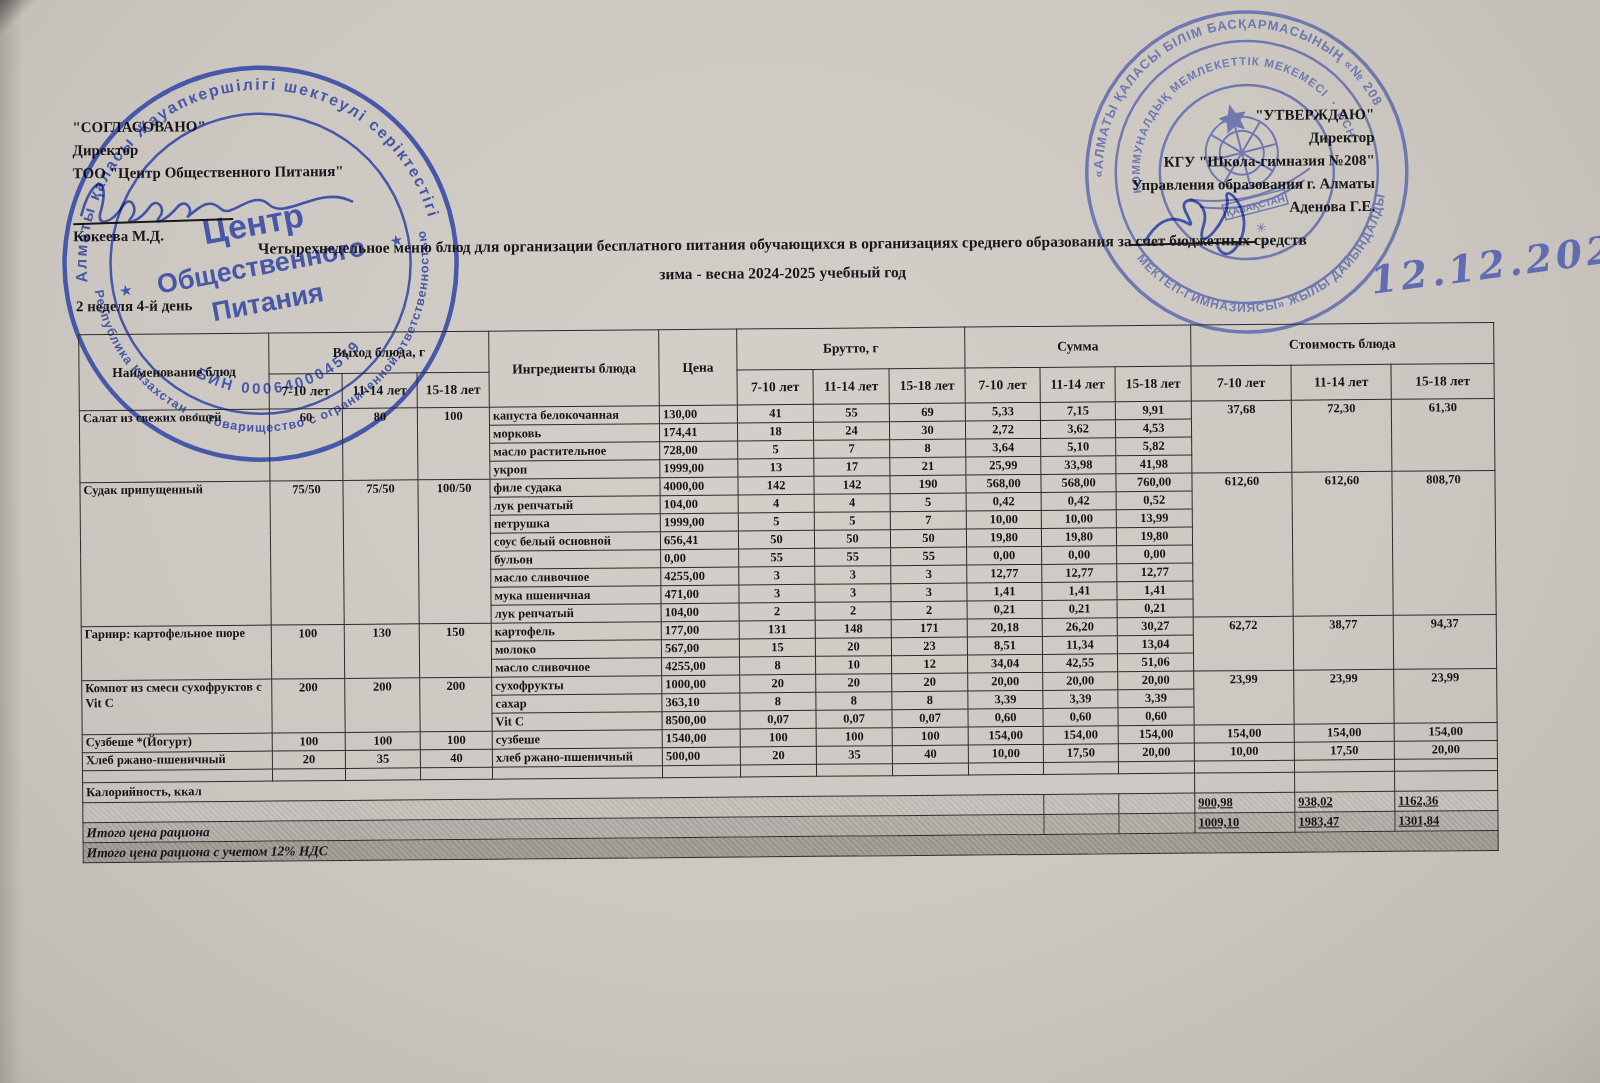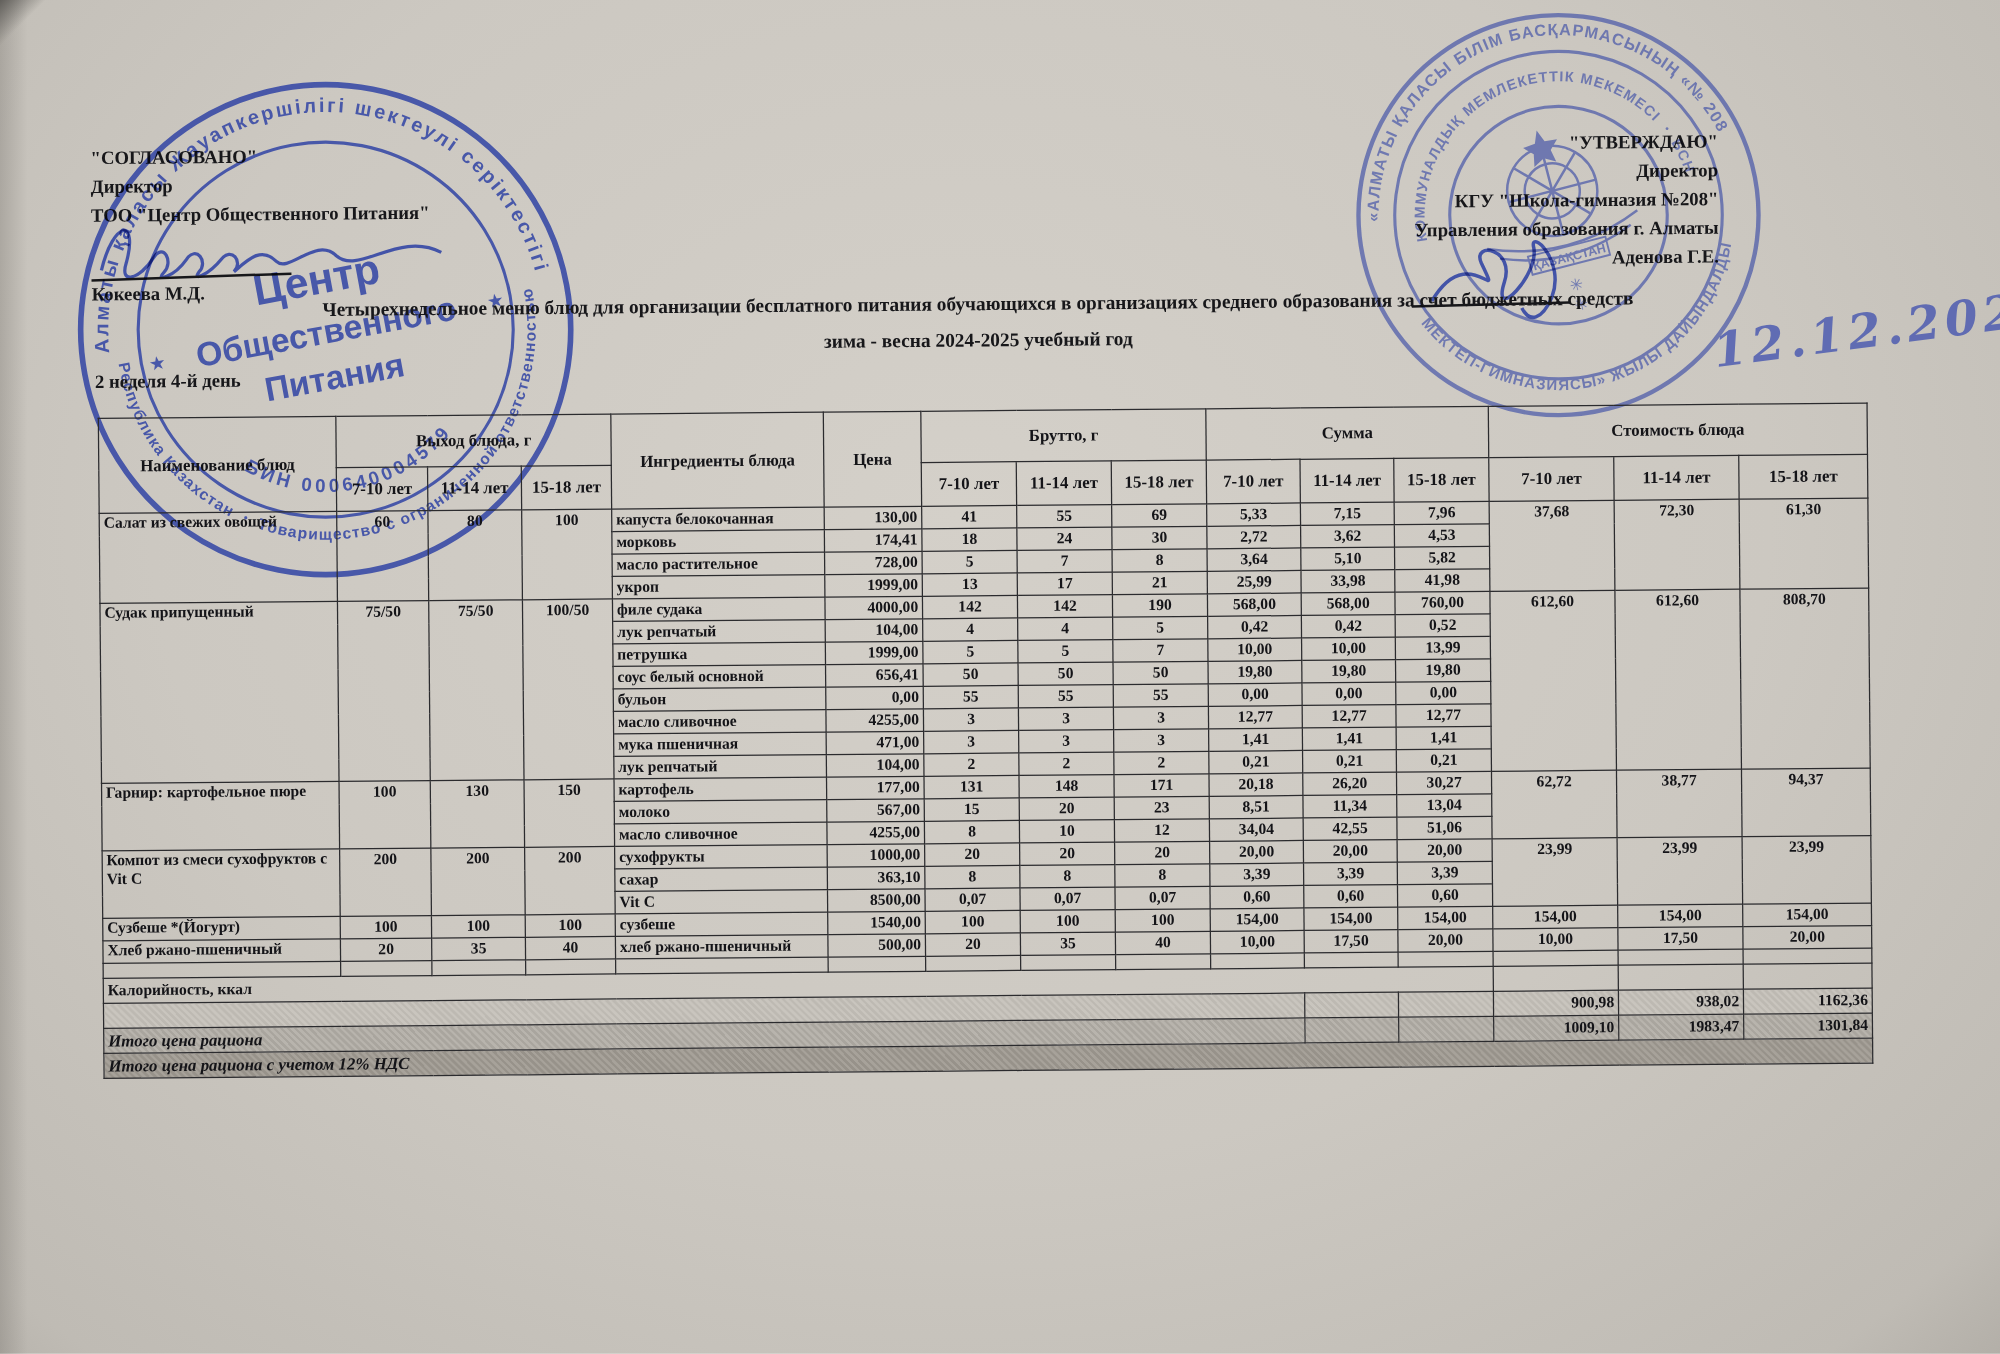--- a/index.html
+++ b/index.html
@@ -38,28 +38,28 @@
   
   table.menu{position:absolute;left:80px;top:322px;width:1415px;
     border-collapse:collapse;table-layout:fixed;
     font-family:"Liberation Serif",serif;font-size:12.5px;font-weight:bold;color:#141418;}
   table.menu th, table.menu td{border:1.5px solid #2b2b2e;padding:0 3px;overflow:hidden;}
   table.menu thead th{font-size:13.5px;text-align:center;vertical-align:middle;}
   table.menu thead tr:first-child th{height:40px;}
   table.menu thead tr:last-child th{height:34px;}
   td.c-dish{text-align:left;vertical-align:top;padding:1px 4px;line-height:15px;white-space:normal;}
   td.c-ing{text-align:left;white-space:nowrap;height:17px;line-height:17px;}
-  td.c-price{text-align:right;padding-right:9px;height:17px;line-height:17px;}
+  td.c-price{padding-right:9px;height:17px;line-height:17px;}
   td.c-num{text-align:center;height:17px;line-height:17px;}
   td.c-top{vertical-align:top;padding-top:1px;}
   tr.spacer td{height:11px;border:1.5px solid #2b2b2e;}
   tr.f-row td{height:19px;line-height:19px;}
   td.f-label{text-align:left;padding-left:4px;}
   .f-italic{font-style:italic;font-size:13.5px;}
-  td.f-val{text-align:right;padding-right:4px;}
+  td.f-val{padding-right:4px;text-decoration:underline;}
   tr.f-hatch1 td{background:repeating-linear-gradient(45deg,#bdb9b2 0 2px,#c9c5be 2px 4px);}
   tr.f-hatch2 td{background:repeating-linear-gradient(45deg,#a9a59e 0 2px,#b8b4ad 2px 4px);}
   tr.f-hatch3 td{background:repeating-linear-gradient(45deg,#97928a 0 2px,#a7a29a 2px 4px);}
 
   .stamp text{fill:#3547a5;}
   .stamp .rng{stroke:#3547a5;fill:none;}
 </style>
 </head>
 <body>
 
@@ -207,21 +207,21 @@
           <td class="c-num c-top" rowspan="4">60</td>
           <td class="c-num c-top" rowspan="4">80</td>
           <td class="c-num c-top" rowspan="4">100</td>
           <td class="c-ing">капуста белокочанная</td>
           <td class="c-price">130,00</td>
           <td class="c-num">41</td>
           <td class="c-num">55</td>
           <td class="c-num">69</td>
           <td class="c-num">5,33</td>
           <td class="c-num">7,15</td>
-          <td class="c-num">7,96</td>
+          <td class="c-num">9,91</td>
           <td class="c-num c-top" rowspan="4">37,68</td>
           <td class="c-num c-top" rowspan="4">72,30</td>
           <td class="c-num c-top" rowspan="4">61,30</td>
         </tr>
         <tr>
           <td class="c-ing">морковь</td>
           <td class="c-price">174,41</td>
           <td class="c-num">18</td>
           <td class="c-num">24</td>
           <td class="c-num">30</td>

